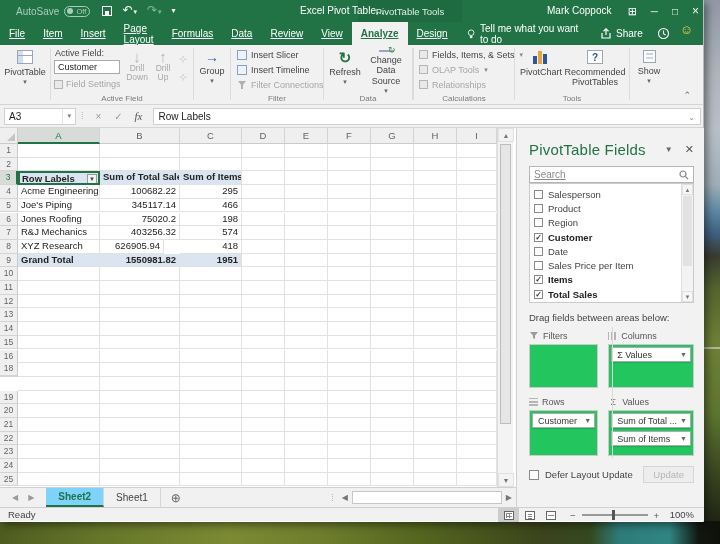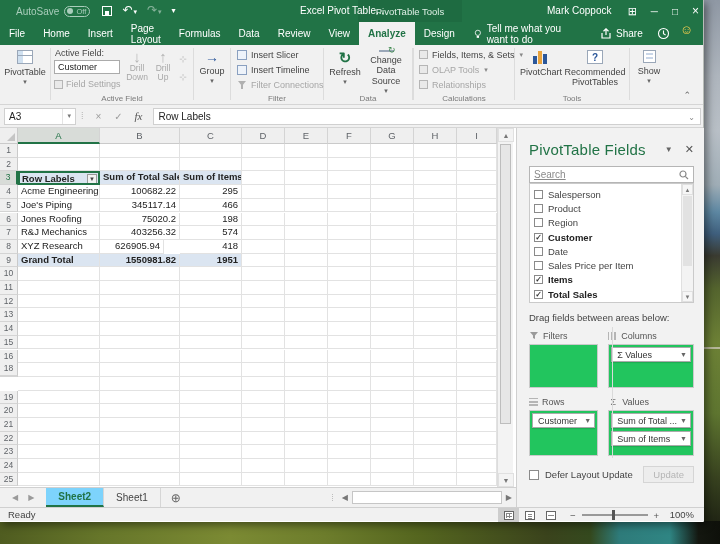--- a/index.html
+++ b/index.html
@@ -23,21 +23,21 @@
   .qatbtn{margin-left:10px;color:#fff;font-size:12px;line-height:22px;}
   .saveicon{width:10px;height:10px;border:1px solid #fff;margin-left:12px;position:relative;}
   .saveicon:after{content:"";position:absolute;left:2px;bottom:0;width:4px;height:4px;background:#fff;}
   .dim{opacity:.45;}
   .mini-caret{font-size:7px;margin-left:1px;}
   .doc-title{position:absolute;left:300px;top:0;height:22px;line-height:22px;font-size:10px;color:#fff;}
   .user{position:absolute;left:547px;top:0;height:22px;line-height:22px;font-size:10px;color:#fff;}
   .winctl{position:absolute;right:4px;top:0;height:22px;display:flex;align-items:center;gap:14px;font-size:10px;color:#fff;}
   
   .tabrow{position:relative;height:23px;background:#217346;display:flex;align-items:stretch;color:#fff;font-size:10px;}
-  .rtab{padding:0 9px;display:flex;align-items:center;cursor:default;}
+  .rtab{padding:0 9px;display:flex;align-items:center;cursor:default;text-decoration:underline;}
   .rtab.active{background:#f1f1f1;color:#217346;font-weight:bold;}
   .tellme{display:flex;align-items:center;gap:5px;padding:0 10px;font-size:10px;}
   .spacer{flex:1;}
   .share{display:flex;align-items:center;gap:4px;padding:0 8px;}
   .smiley{color:#ffd24d;font-size:13px;padding:0 10px 0 4px;}
   
   .ribbon{position:relative;height:60px;background:#f1f1f1;border-bottom:1px solid #d5d5d5;display:flex;align-items:stretch;font-size:9px;color:#444;}
   .rgroup{position:relative;padding:2px 3px 12px 3px;display:flex;}
   .rsep{width:1px;background:#dcdcdc;margin:3px 0 4px 0;}
   .glabel{position:absolute;bottom:1px;left:0;right:0;text-align:center;font-size:8px;color:#7a7a7a;}
@@ -187,21 +187,21 @@
         <span style="font-size:11px;">⊞</span>
         <span>─</span>
         <span>□</span>
         <span style="font-size:12px;">×</span>
       </div>
     </div>
 
     <div class="tabrow">
       <div id="tabsRow" style="display:flex;align-items:stretch;">
           <div class="rtab">File</div>
-          <div class="rtab">Home</div>
+          <div class="rtab">Item</div>
           <div class="rtab">Insert</div>
           <div class="rtab">Page Layout</div>
           <div class="rtab">Formulas</div>
           <div class="rtab">Data</div>
           <div class="rtab">Review</div>
           <div class="rtab">View</div>
           <div class="rtab active">Analyze</div>
           <div class="rtab">Design</div>
         </div>
       <div class="tellme">

